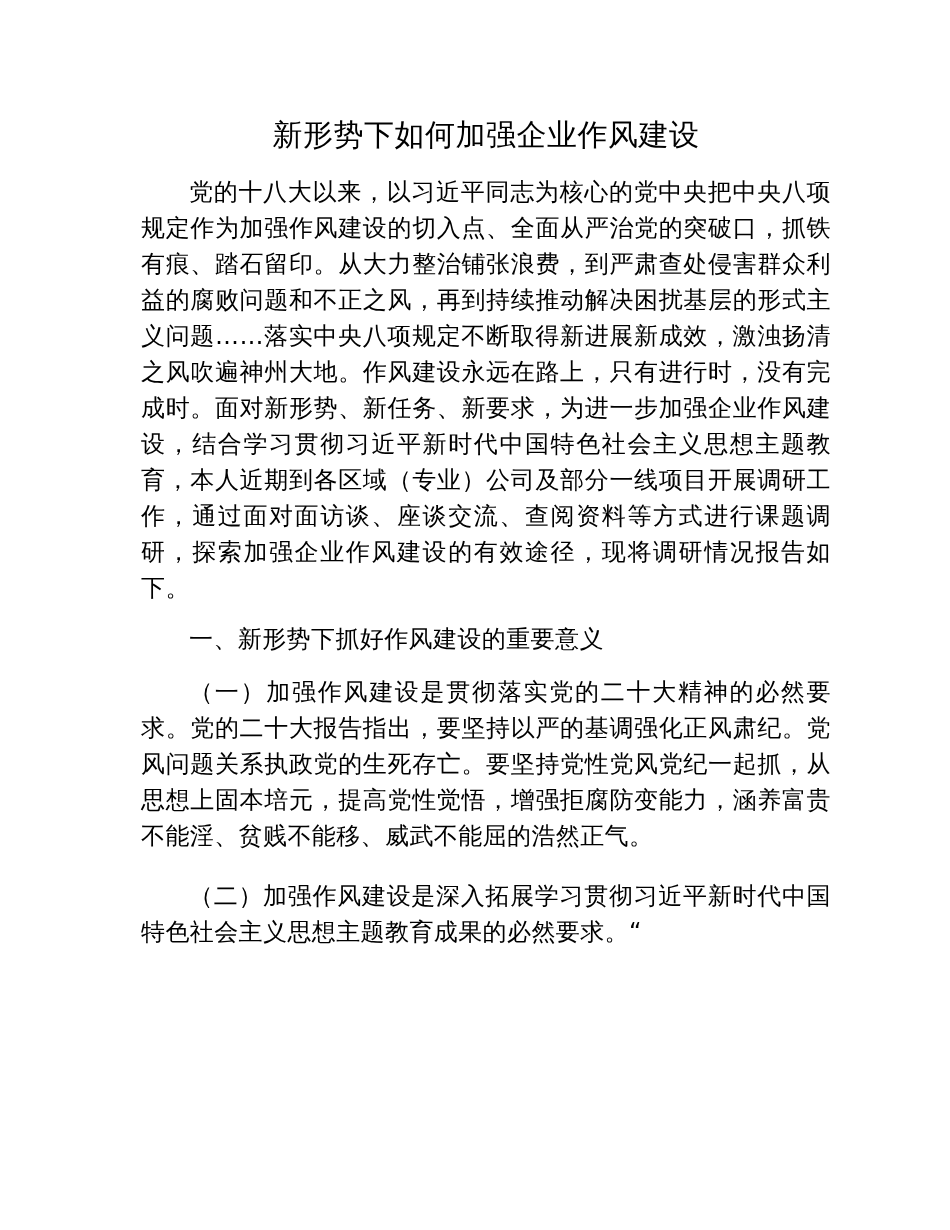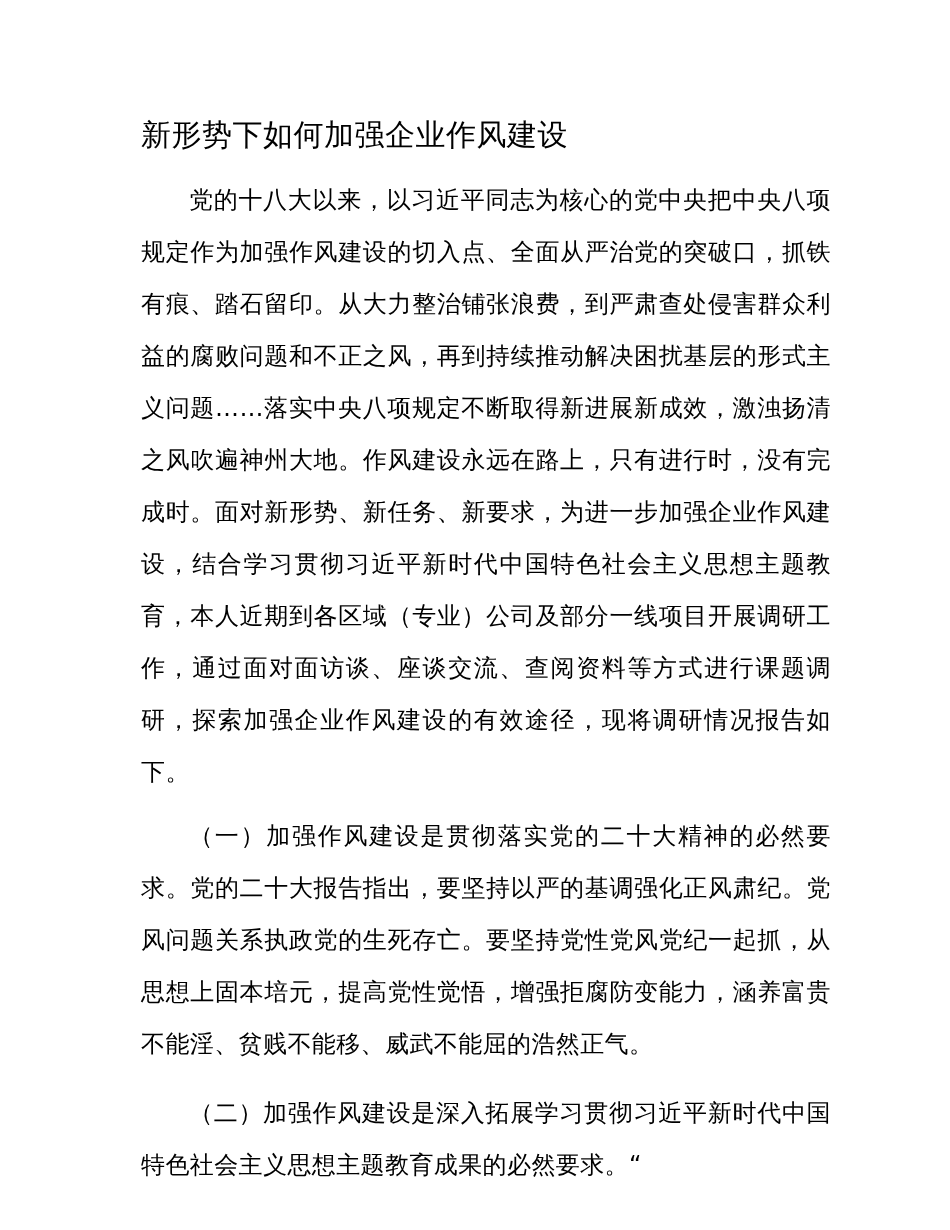--- a/index.html
+++ b/index.html
@@ -15,52 +15,53 @@
       font-family: "DejaVu Sans", "Liberation Sans", sans-serif;
       color: #000000;
     }
     .page {
       position: absolute;
       left: 141px;
       top: 110px;
       width: 690px;
     }
     .title {
-      text-align: left;
+      text-align: center;
       font-size: 30px;
       line-height: 50px;
       margin: 0 0 0 0;
       font-weight: normal;
       letter-spacing: 0.5px;
     }
     .para {
       font-size: 24px;
-      line-height: 52px;
+      line-height: 36px;
       margin: 0;
       text-align: justify;
       text-indent: 48px;
       letter-spacing: 0.4px;
     }
     .p-intro { margin-top: 14px; }
     .heading1 {
       font-size: 24px;
       line-height: 43.5px;
       text-indent: 48px;
       margin: 12px 0 0 0;
       letter-spacing: 0.4px;
       font-weight: normal;
     }
     .p-sub1 { margin-top: 12px; }
-    .p-sub2 { margin-top: 17px; }
+    .p-sub2 { margin-top: 24px; }
   </style>
 </head>
 <body>
 
 <div class="page">
   <h1 class="title">新形势下如何加强企业作风建设</h1>
 
   <p class="para p-intro">党的十八大以来，以习近平同志为核心的党中央把中央八项规定作为加强作风建设的切入点、全面从严治党的突破口，抓铁有痕、踏石留印。从大力整治铺张浪费，到严肃查处侵害群众利益的腐败问题和不正之风，再到持续推动解决困扰基层的形式主义问题……落实中央八项规定不断取得新进展新成效，激浊扬清之风吹遍神州大地。作风建设永远在路上，只有进行时，没有完成时。面对新形势、新任务、新要求，为进一步加强企业作风建设，结合学习贯彻习近平新时代中国特色社会主义思想主题教育，本人近期到各区域（专业）公司及部分一线项目开展调研工作，通过面对面访谈、座谈交流、查阅资料等方式进行课题调研，探索加强企业作风建设的有效途径，现将调研情况报告如下。</p>
 
+  <h2 class="heading1">一、新形势下抓好作风建设的重要意义</h2>
 
   <p class="para p-sub1">（一）加强作风建设是贯彻落实党的二十大精神的必然要求。党的二十大报告指出，要坚持以严的基调强化正风肃纪。党风问题关系执政党的生死存亡。要坚持党性党风党纪一起抓，从思想上固本培元，提高党性觉悟，增强拒腐防变能力，涵养富贵不能淫、贫贱不能移、威武不能屈的浩然正气。</p>
 
   <p class="para p-sub2">（二）加强作风建设是深入拓展学习贯彻习近平新时代中国特色社会主义思想主题教育成果的必然要求。“</p>
 </div>
 
 </body></html>

